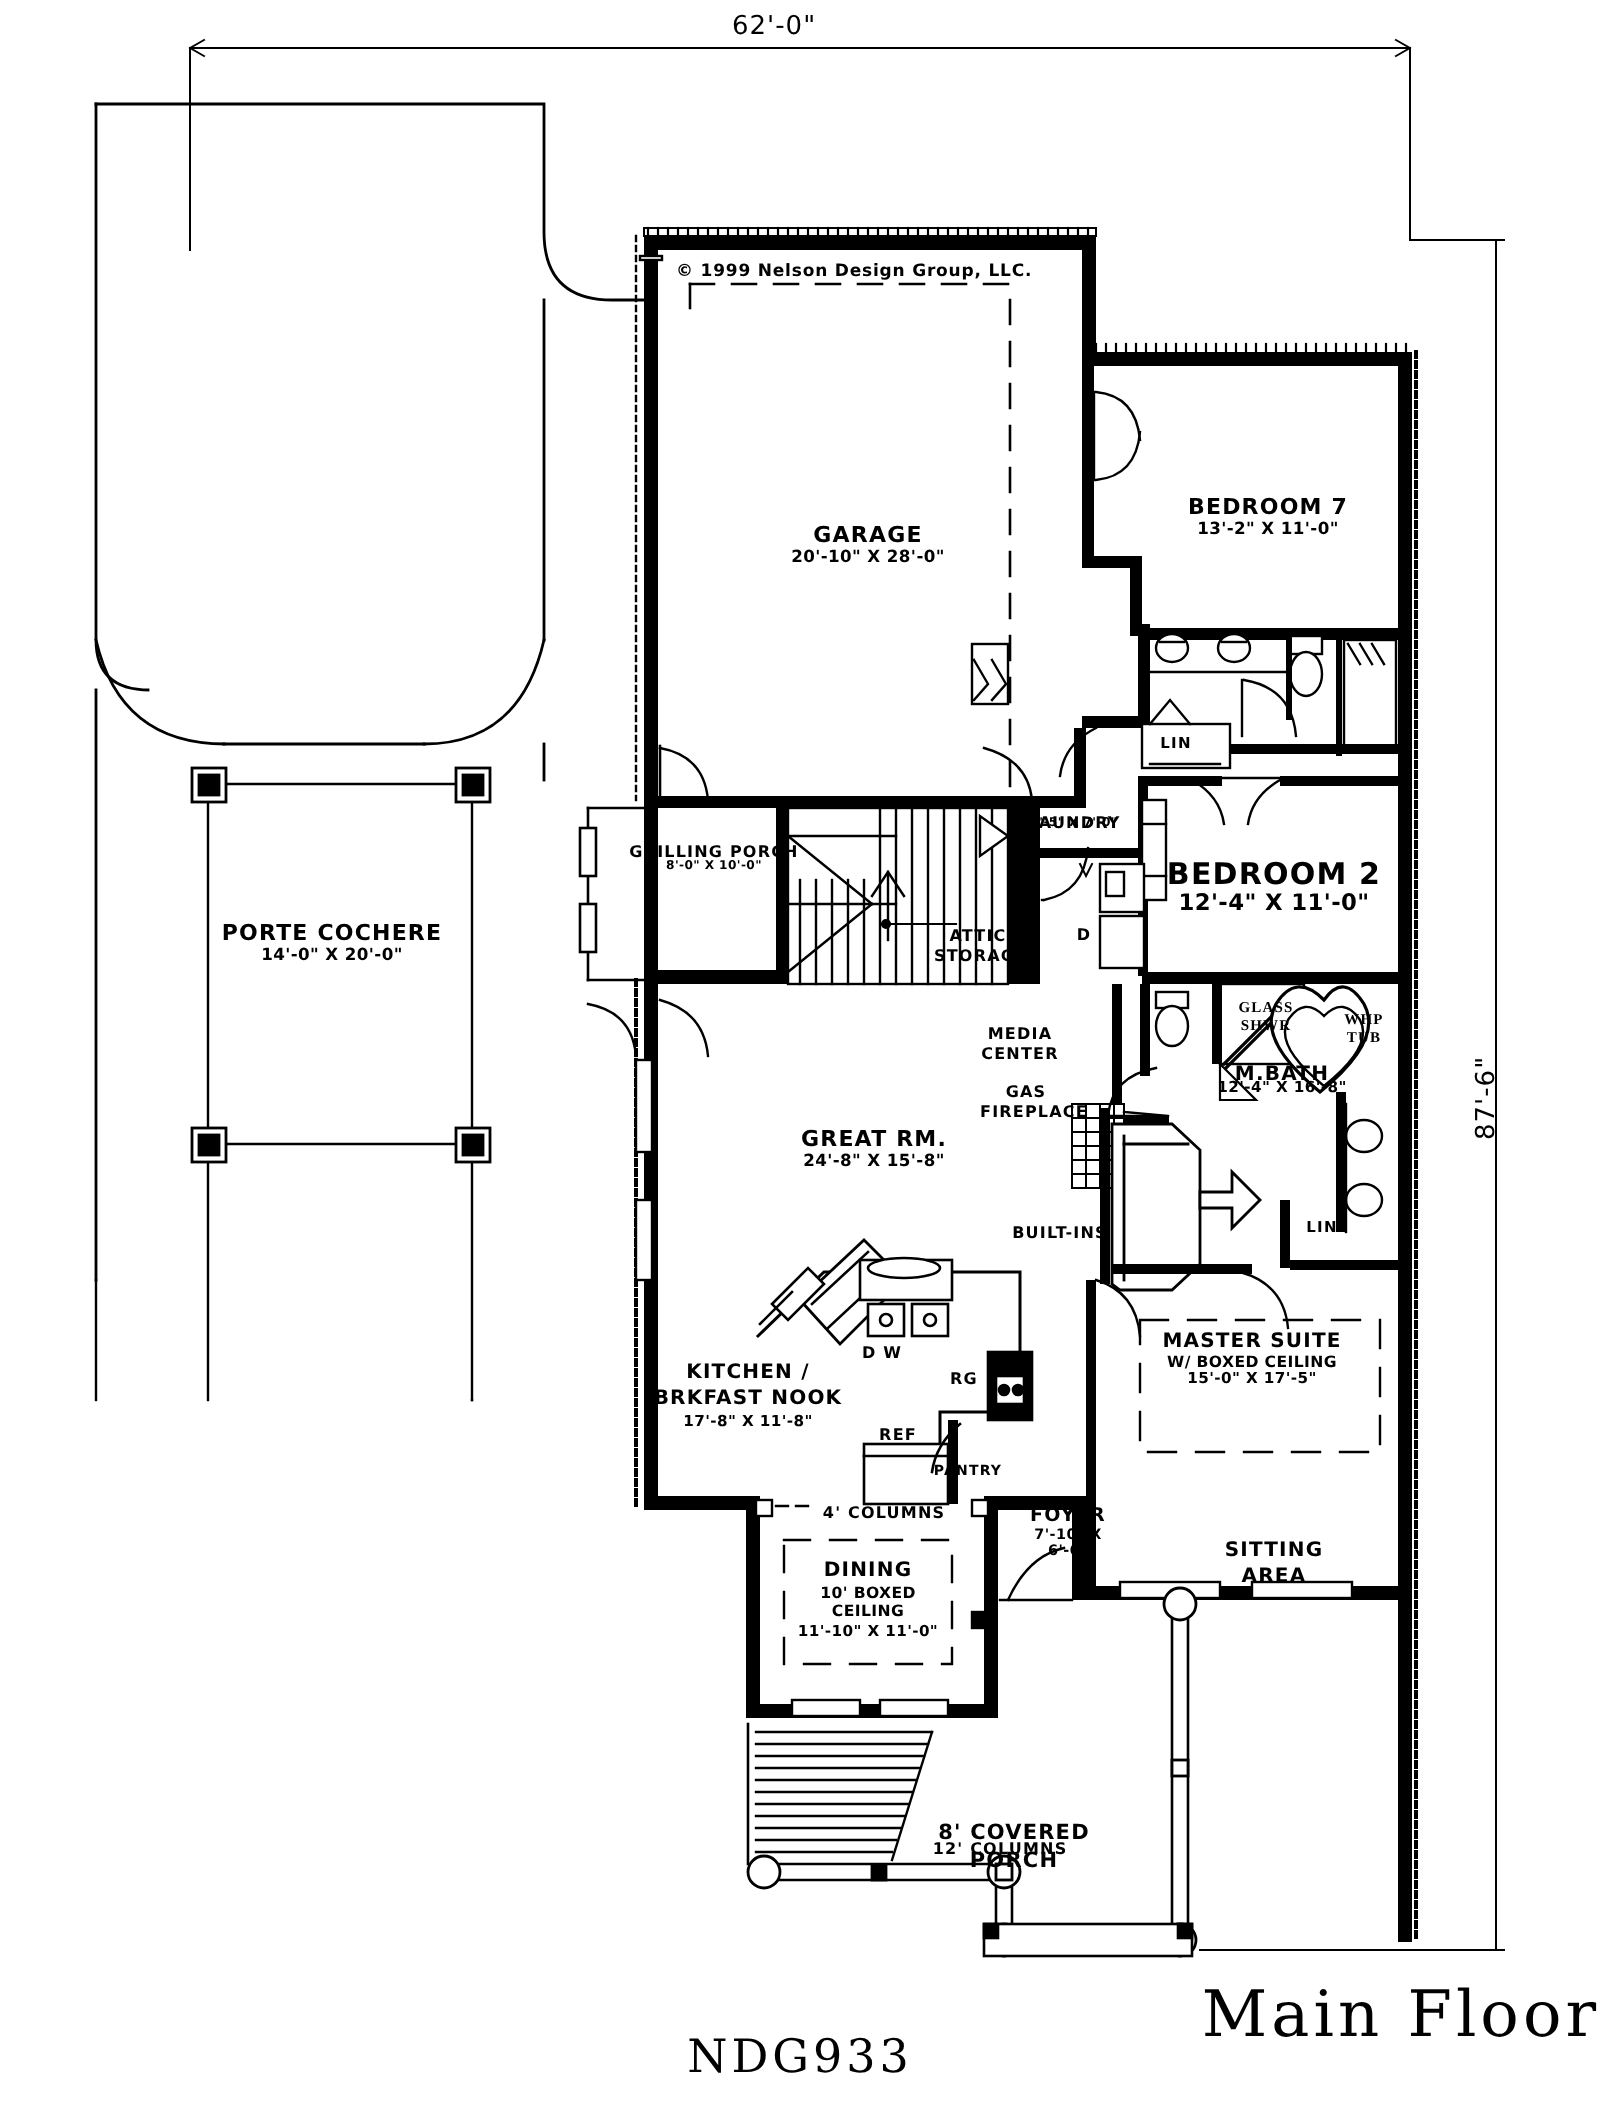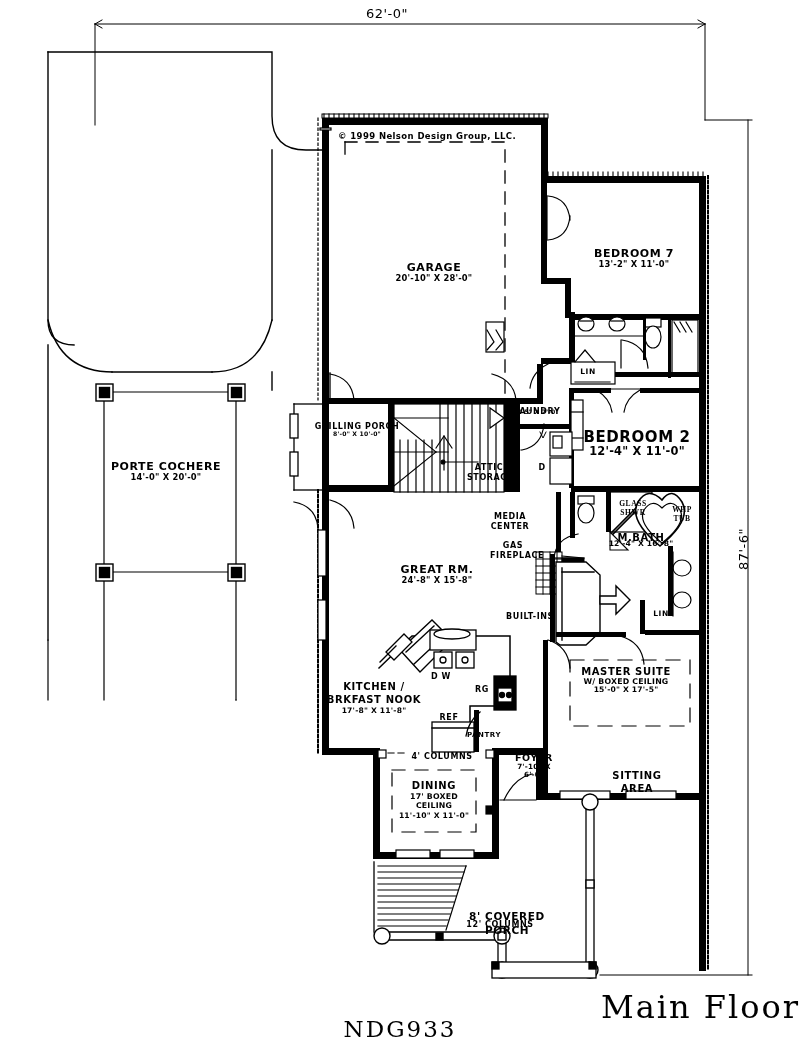--- a/index.html
+++ b/index.html
@@ -585,21 +585,21 @@
   <span style="display:block;white-space:normal;width:70px;">SITTING AREA</span>
 </div>
 
 <div class="lbl" style="left:374px;top:698px;font-size:10px;transform:translate(-50%,-50%);line-height:1.25;">
   <span style="display:block;white-space:normal;width:96px;">KITCHEN / BRKFAST NOOK</span>
   <span class="dim">17'-8" X 11'-8"</span>
 </div>
 
 <div class="lbl" style="left:434px;top:800px;font-size:10px;transform:translate(-50%,-50%);line-height:1.2;">
   <span>DINING</span>
-  <span class="sub" style="white-space:normal;width:74px;display:block;">17' BOXED CEILING</span>
+  <span class="sub" style="white-space:normal;width:74px;display:block;">10' BOXED CEILING</span>
   <span class="dim">11'-10" X 11'-0"</span>
 </div>
 
 <div class="lbl" style="left:534px;top:766px;font-size:9.5px;transform:translate(-50%,-50%);">
   <span>FOYER</span>
   <span class="dim" style="white-space:normal;width:42px;display:block;">7'-10" X 6'-0"</span>
 </div>
 
 <div class="lbl" style="left:507px;top:924px;font-size:10.5px;transform:translate(-50%,-50%);line-height:1.3;">
   <span style="display:block;white-space:normal;width:108px;">8' COVERED PORCH</span>

